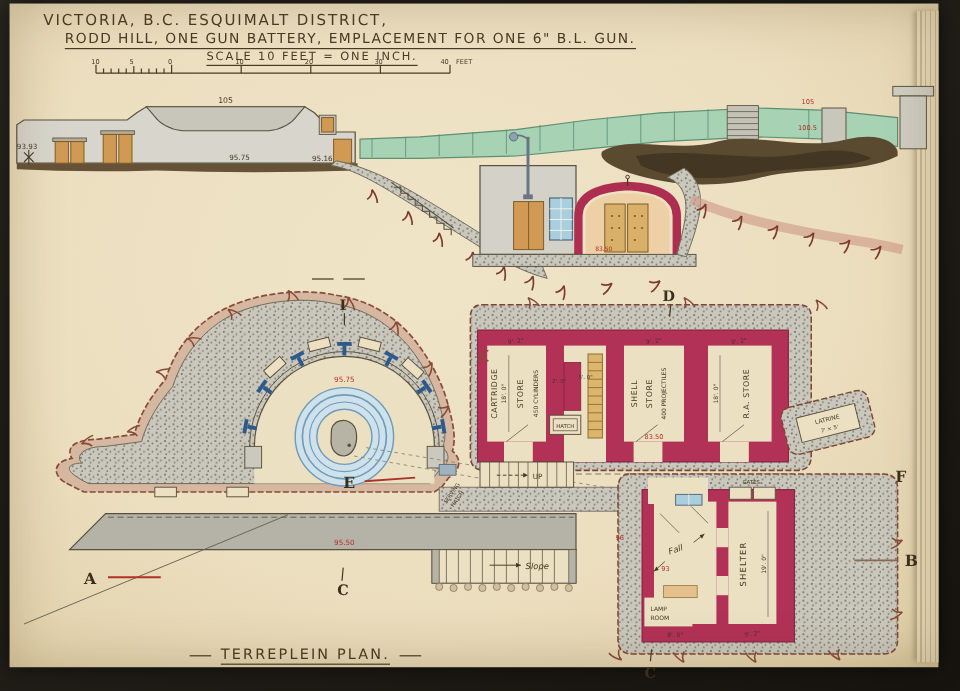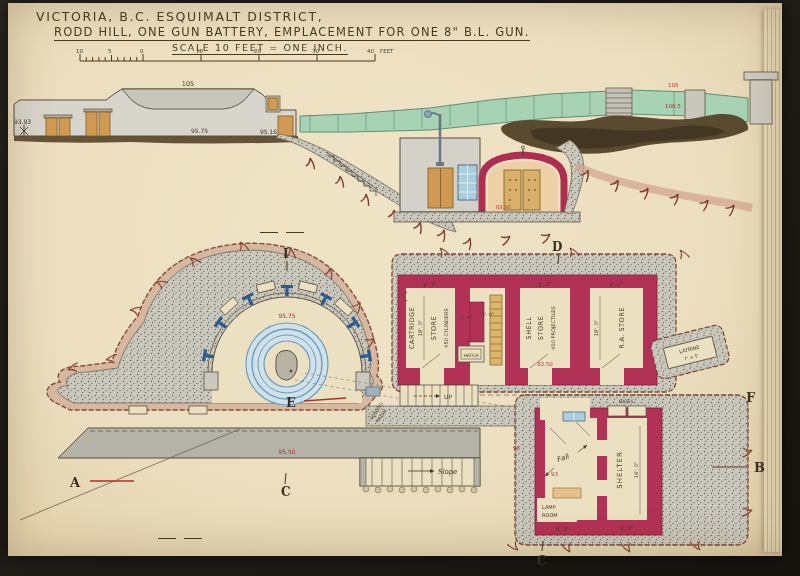--- a/index.html
+++ b/index.html
@@ -24,21 +24,21 @@
   .thin{stroke:#57503e;stroke-width:.9;fill:none}
 </style>
 </head>
 <body>
 
 <div class="photo">
  <div class="paper">
   <div class="edges"></div>
 
   <div class="ttl t1">VICTORIA, B.C. ESQUIMALT DISTRICT,</div>
-  <div class="ttl t2">RODD HILL, ONE GUN BATTERY, EMPLACEMENT FOR ONE 8" B.L. GUN.</div>
+  <div class="ttl t2">RODD HILL, ONE GUN BATTERY, EMPLACEMENT FOR ONE 6" B.L. GUN.</div>
   <div class="ttl t3">SCALE 10 FEET = ONE INCH.</div>
 
   <svg style="left:60px;top:44px" width="420" height="24" viewBox="0 0 420 24">
     <g stroke="#4a3a22" stroke-width="1">
       <line x1="12" y1="14" x2="307" y2="14"></line>
       <line x1="12" y1="7" x2="12" y2="14"></line>
           <line x1="18.3" y1="10" x2="18.3" y2="14"></line>
           <line x1="24.6" y1="10" x2="24.6" y2="14"></line>
           <line x1="30.9" y1="10" x2="30.9" y2="14"></line>
           <line x1="37.2" y1="10" x2="37.2" y2="14"></line>
@@ -474,17 +474,18 @@
     <text x="546" y="291" class="s5">8'. 0"</text>
 
     <text x="527" y="325" class="ser s12">C</text>
     <line x1="533" y1="301" x2="532" y2="311" stroke="#453823" stroke-width="1"></line>
     <text x="744" y="232" class="ser s13">B</text>
     <line x1="702" y1="227" x2="738" y2="227" stroke="#8a6a55" stroke-width="1.6"></line>
   </svg>
 
   <div class="cap" style="left:150px;top:535px">
     <span class="dash"></span>
+    <span class="word" style="font-size:12px">TERREPLEIN PLAN.</span>
     <span class="dash"></span>
   </div>
 
  </div>
 </div>
 
 </body></html>

